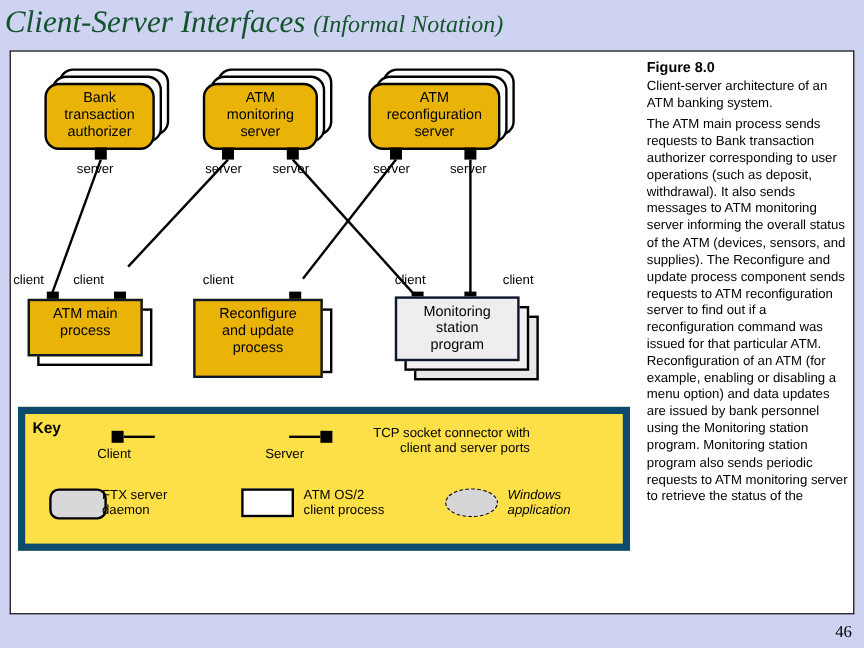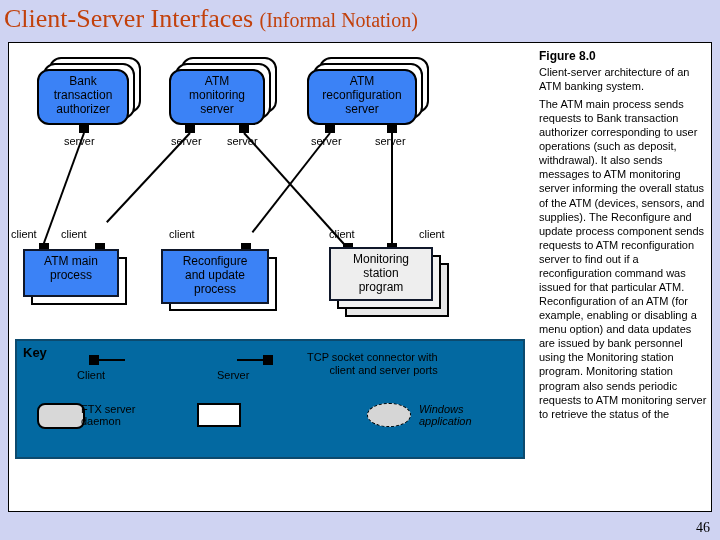--- a/index.html
+++ b/index.html
@@ -9,38 +9,39 @@
     height: 540px;
     background: #cfd3f2;
     font-family: "Times New Roman", serif;
     position: relative;
     overflow: hidden;
   }
   .title {
     position: absolute;
     top: 4px; left: 4px;
     font-size: 26px;
-    color: #c2410c;
+    color: #14532d;
+    font-style: italic;
   }
   .title .sub { font-size: 20px; }
   .figure {
     position: absolute;
     top: 42px; left: 8px;
     width: 704px; height: 470px;
     background: #fff;
     border: 1px solid #000;
     font-family: Arial, Helvetica, sans-serif;
   }
   .node {
     position: absolute;
     text-align: center;
     font-size: 12px;
     line-height: 1.15;
     padding: 4px 2px;
-    background: #3b82f6;
+    background: #eab308;
   }
   .srv { border: 2px solid #000; border-radius: 12px; }
   .clt { border: 2px solid #0f172a; }
   
   .stack {
     position: absolute;
     border: 2px solid #000;
     background: #fff;
   }
   .stack.round { border-radius: 12px; }
@@ -55,22 +56,22 @@
     color: #000;
     background: transparent;
   }
   .line {
     position: absolute;
     background: #000;
   }
   
   .keybox {
     position: absolute;
-    border: 2px solid #0c4a6e;
-    background: #0369a1;
+    border: 6px solid #0c4a6e;
+    background: #fde047;
   }
   .keylabel { font-weight: bold; font-size: 13px; }
   .keyshape-srv {
     position: absolute;
     width: 48px; height: 26px;
     border: 2px solid #000; border-radius: 8px;
     background: #d8d8d8;
   }
   .keyshape-clt {
     position: absolute;
@@ -159,21 +160,21 @@
   <div class="lbl" style="left:320px; top:185px;">client</div>
   <div class="lbl" style="left:410px; top:185px;">client</div>
   <div class="port" style="left:334px; top:200px;"></div>
   <div class="port" style="left:378px; top:200px;"></div>
 
   <div class="stack" style="left:22px; top:214px; width:96px; height:48px;"></div>
   <div class="node clt" style="left:14px; top:206px; width:96px; height:48px; white-space:pre-line;">ATM main
 process</div>
 
   <div class="stack" style="left:160px; top:214px; width:108px; height:54px;"></div>
-  <div class="node clt" style="left:152px; top:206px; width:108px; height:55px; white-space:pre-line;">Reconfigure
+  <div class="node clt" style="left:152px; top:206px; width:108px; height:66px; white-space:pre-line;">Reconfigure
 and update
 process</div>
 
   <div class="stack" style="left:336px; top:220px; width:104px; height:54px; background:#e8e8e8;"></div>
   <div class="stack" style="left:328px; top:212px; width:104px; height:54px; background:#f2f2f2;"></div>
   <div class="node clt" style="left:320px; top:204px; width:104px; height:54px; white-space:pre-line; background:#eee;">Monitoring
 station
 program</div>
 
   <div class="keybox" style="left:6px; top:296px; width:510px; height:120px;">
@@ -188,20 +189,22 @@
     <div class="lbl" style="left:200px; top:28px;">Server</div>
 
     <div class="lbl" style="left:290px; top:10px; white-space:pre-line; line-height:1.2;text-align:right;">TCP socket connector with
 client and server ports</div>
 
     <div class="keyshape-srv" style="left:20px; top:62px;"></div>
     <div class="lbl" style="left:64px; top:62px; white-space:pre-line;">FTX server
 daemon</div>
 
     <div class="keyshape-clt" style="left:180px; top:62px;"></div>
+    <div class="lbl" style="left:232px; top:62px; white-space:pre-line;">ATM OS/2
+client process</div>
 
     <div class="keyshape-win" style="left:350px; top:62px;"></div>
     <div class="lbl" style="left:402px; top:62px; white-space:pre-line;font-style:italic;">Windows
 application</div>
   </div>
 
   <div class="sidetext sidehead" style="left:530px; top:6px;">Figure 8.0</div>
   <div class="sidetext" style="left:530px; top:22px; width:170px;">Client-server architecture of an ATM banking system.</div>
   <div class="sidetext" style="left:530px; top:54px; width:170px;">The ATM main process sends requests to Bank transaction authorizer corresponding to user operations (such as deposit, withdrawal). It also sends messages to ATM monitoring server informing the overall status of the ATM (devices, sensors, and supplies). The Reconfigure and update process component sends requests to ATM reconfiguration server to find out if a reconfiguration command was issued for that particular ATM. Reconfiguration of an ATM (for example, enabling or disabling a menu option) and data updates are issued by bank personnel using the Monitoring station program. Monitoring station program also sends periodic requests to ATM monitoring server to retrieve the status of the</div>
 

